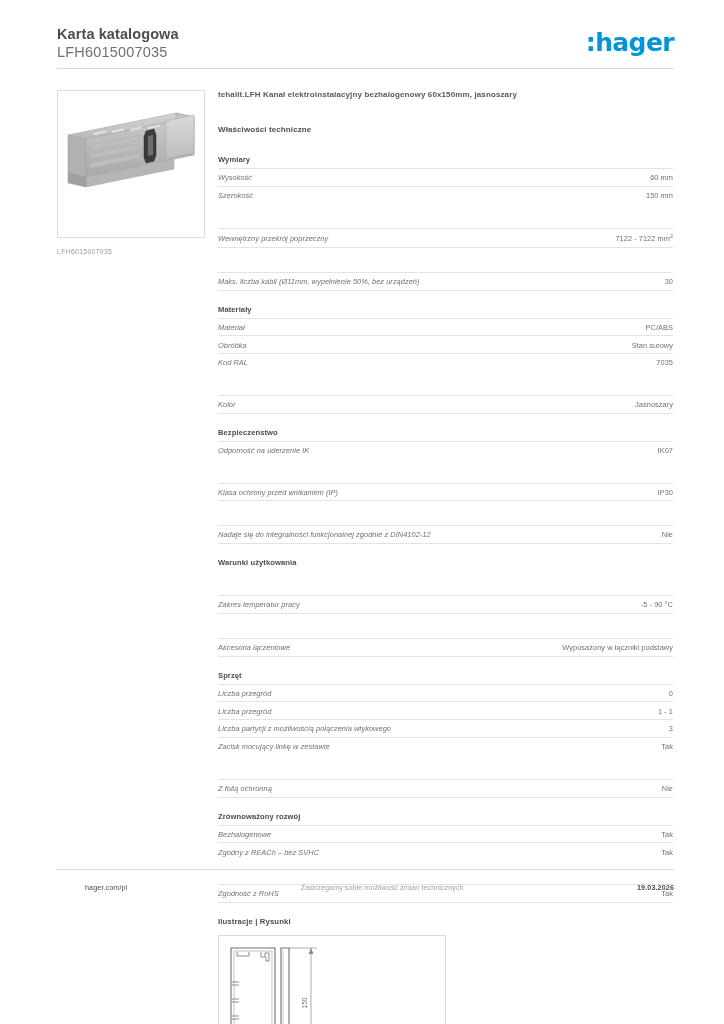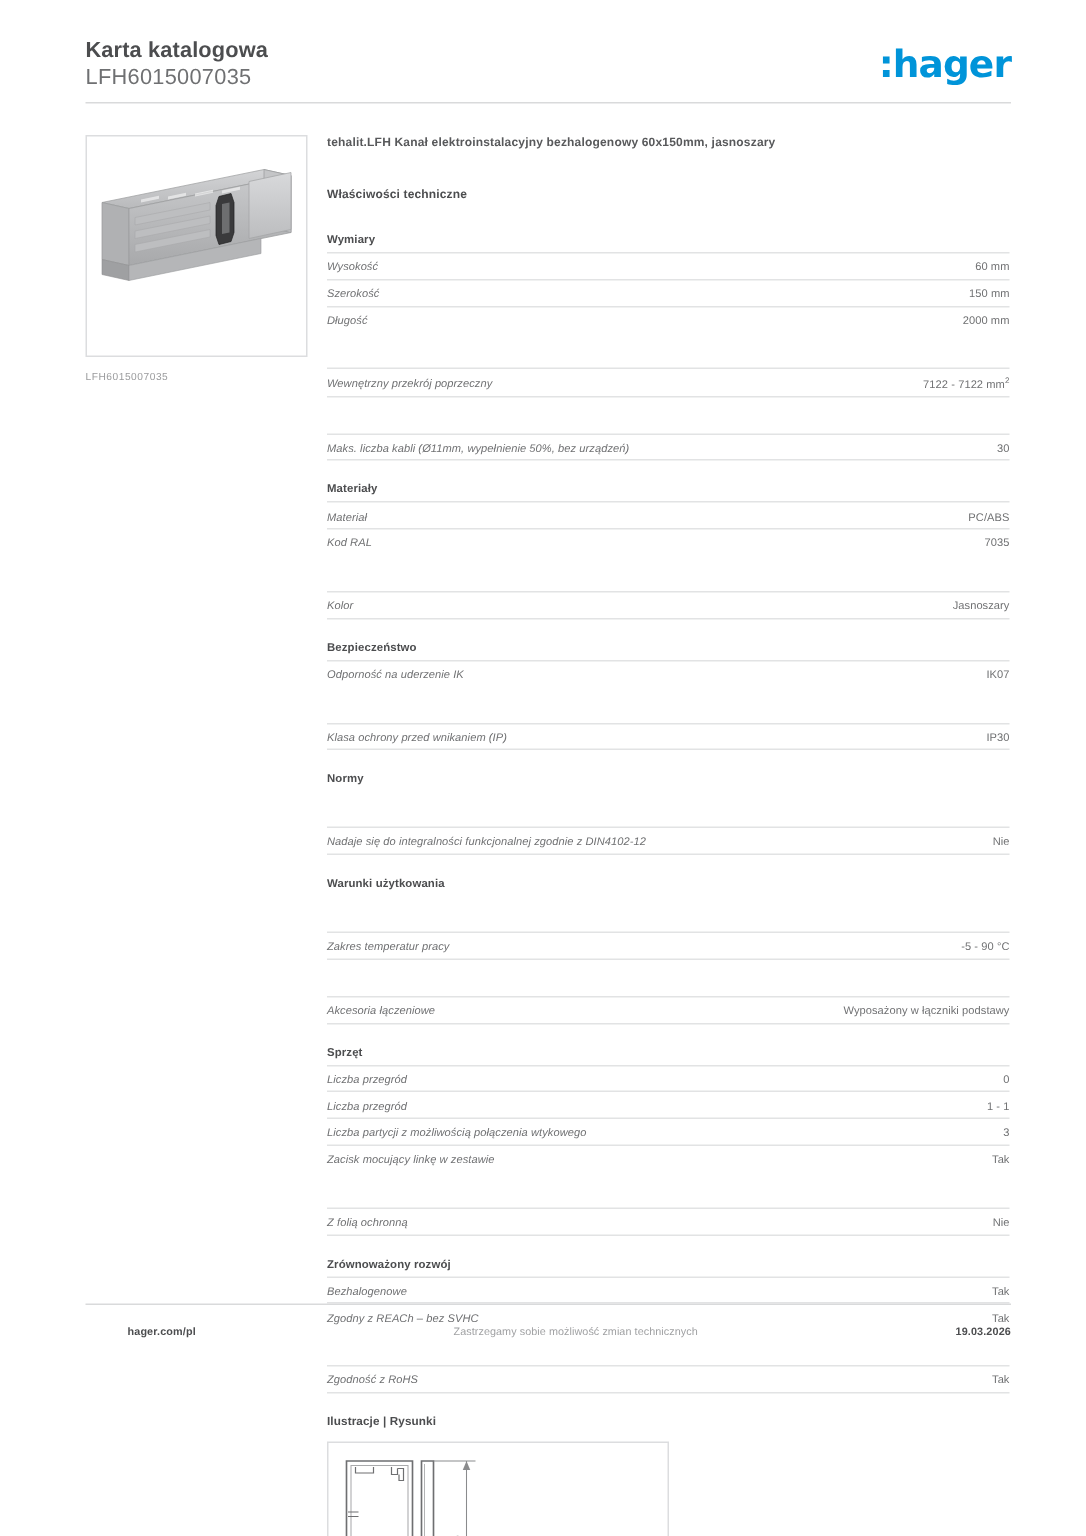--- a/index.html
+++ b/index.html
@@ -170,21 +170,21 @@
   .footer {
     position: absolute;
     left: 57px;
     right: 50px;
     bottom: 17px;
     display: flex;
     justify-content: space-between;
     align-items: center;
     font-size: 7.2px;
   }
-  .footer-left { font-weight: bold; color: #4c4d4f; letter-spacing: 0.1px; padding-left: 28px; }
+  .footer-left { font-weight: normal; color: #4c4d4f; letter-spacing: 0.1px; padding-left: 28px; }
   .footer-center { color: #a0a1a3; letter-spacing: 0.05px; }
   .footer-right { font-weight: bold; color: #4c4d4f; letter-spacing: 0.1px; }
 </style>
 </head>
 <body>
 
 <div class="page">
 
   <div class="header">
     <div class="header-titles">
@@ -251,62 +251,61 @@
           <div class="group-title">Wymiary</div>
           <div class="spec-row">
             <div class="spec-label">Wysokość</div>
             <div class="spec-value">60 mm</div>
           </div>
           <div class="spec-row">
             <div class="spec-label">Szerokość</div>
             <div class="spec-value">150 mm</div>
           </div>
           <div class="spec-row">
-            <div class="spec-label">Długość</div>
-            <div class="spec-value">2000 mm</div>
-          </div>
-          <div class="spec-row">
             <div class="spec-label">Wewnętrzny przekrój poprzeczny</div>
             <div class="spec-value"><span>7122 - 7122 mm</span><sup>2</sup></div>
           </div>
         </div>
         <div class="group">
           <div class="spec-row">
             <div class="spec-label">Maks. liczba kabli (Ø11mm, wypełnienie 50%, bez urządzeń)</div>
             <div class="spec-value">30</div>
           </div>
         </div>
         <div class="group">
           <div class="group-title">Materiały</div>
           <div class="spec-row">
             <div class="spec-label">Materiał</div>
             <div class="spec-value">PC/ABS</div>
           </div>
           <div class="spec-row">
+            <div class="spec-label">Obróbka</div>
+            <div class="spec-value">Stan surowy</div>
+          </div>
+          <div class="spec-row">
             <div class="spec-label">Kod RAL</div>
             <div class="spec-value">7035</div>
           </div>
           <div class="spec-row">
             <div class="spec-label">Kolor</div>
             <div class="spec-value">Jasnoszary</div>
           </div>
         </div>
         <div class="group">
           <div class="group-title">Bezpieczeństwo</div>
           <div class="spec-row">
             <div class="spec-label">Odporność na uderzenie IK</div>
             <div class="spec-value">IK07</div>
           </div>
           <div class="spec-row">
             <div class="spec-label">Klasa ochrony przed wnikaniem (IP)</div>
             <div class="spec-value">IP30</div>
           </div>
         </div>
         <div class="group">
-          <div class="group-title">Normy</div>
           <div class="spec-row">
             <div class="spec-label">Nadaje się do integralności funkcjonalnej zgodnie z DIN4102-12</div>
             <div class="spec-value">Nie</div>
           </div>
         </div>
         <div class="group">
           <div class="group-title">Warunki użytkowania</div>
           <div class="spec-row">
             <div class="spec-label">Zakres temperatur pracy</div>
             <div class="spec-value">-5 - 90 °C</div>

